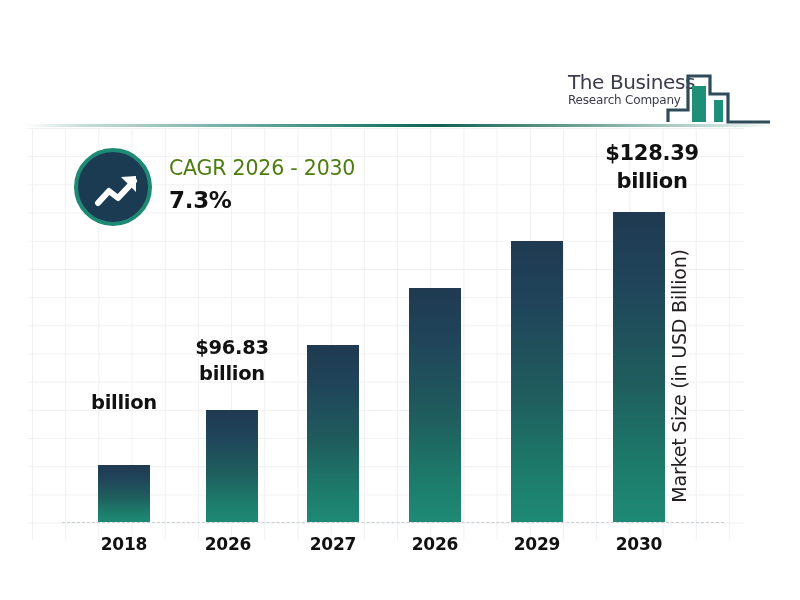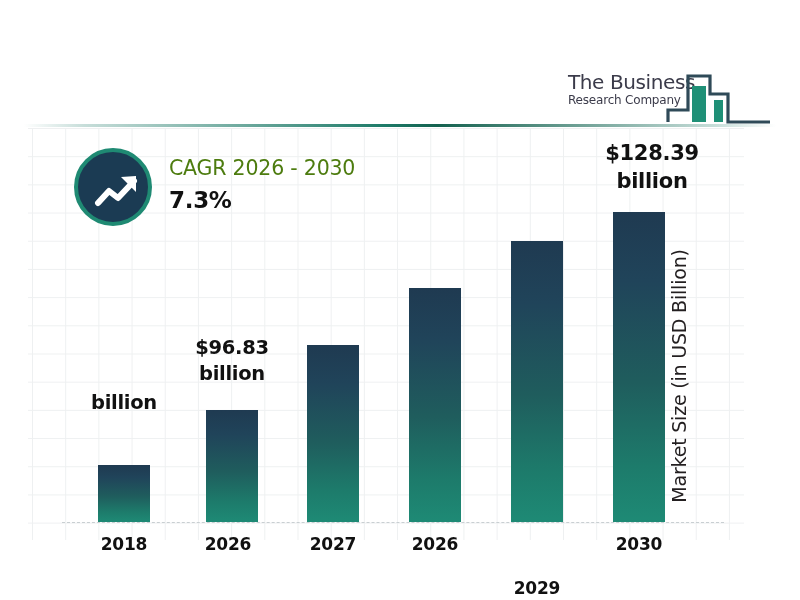--- a/index.html
+++ b/index.html
@@ -233,21 +233,21 @@
       <div class="value-label big" style="left: 602px; top: 14px; width: 100px;">
         <div>$128.39</div>
         <div>billion</div>
       </div>
     </div>
   <div id="xticks-layer">
       <div class="xtick" style="left: 74px;">2018</div>
       <div class="xtick" style="left: 178px;">2026</div>
       <div class="xtick" style="left: 283px;">2027</div>
       <div class="xtick" style="left: 385px;">2026</div>
-      <div class="xtick" style="left: 487px; margin-top: 44px;">2029</div>
+      <div class="xtick" style="left: 487px;">2029</div>
       <div class="xtick" style="left: 589px;">2030</div>
     </div>
 
   <div id="yaxis-title">Market Size (in USD Billion)</div>
 
   <div id="cagr">
     <div id="cagr-circle">
       <svg id="cagr-icon" viewBox="0 0 46 42">
         <polyline points="4,33 15,21 24,28 40,11" fill="none" stroke="#ffffff" stroke-width="6" stroke-linecap="round" stroke-linejoin="round"></polyline>
         <polygon points="42,6 42,22 27,7" fill="#ffffff"></polygon>

